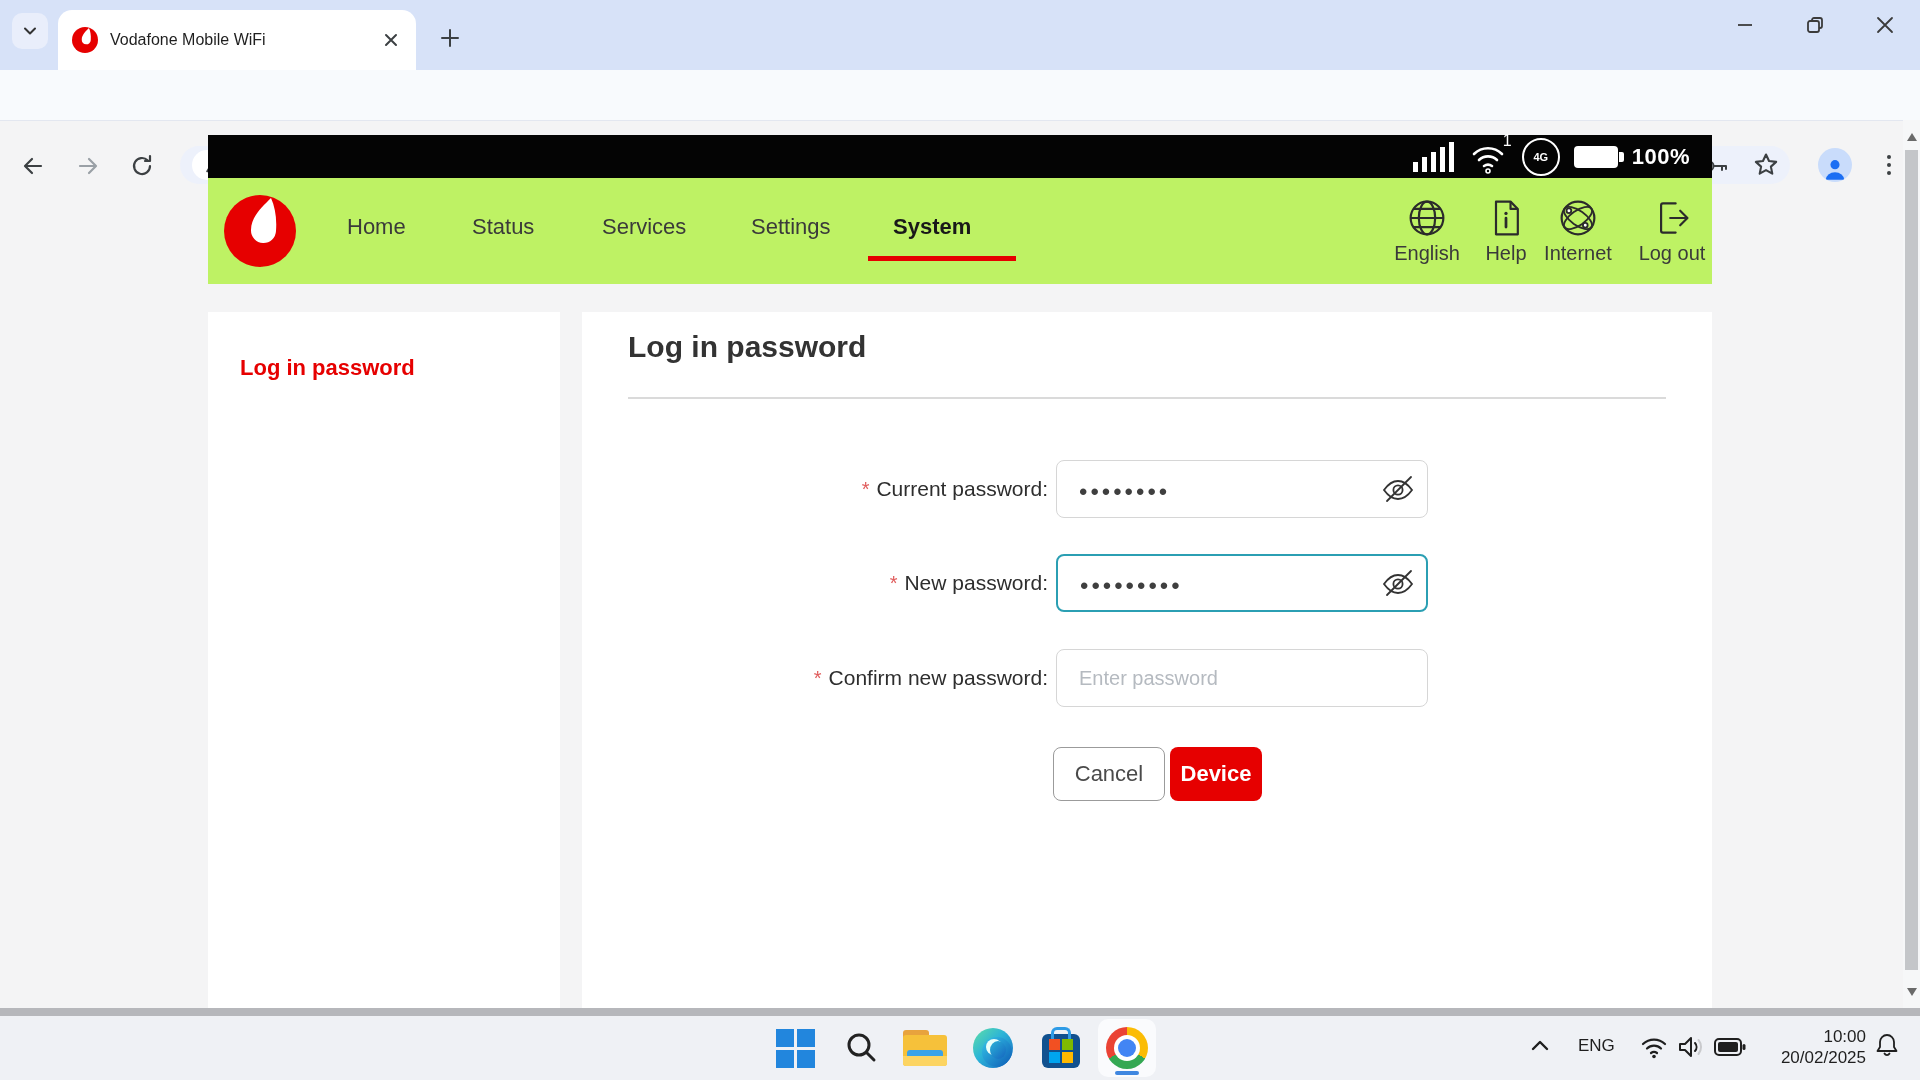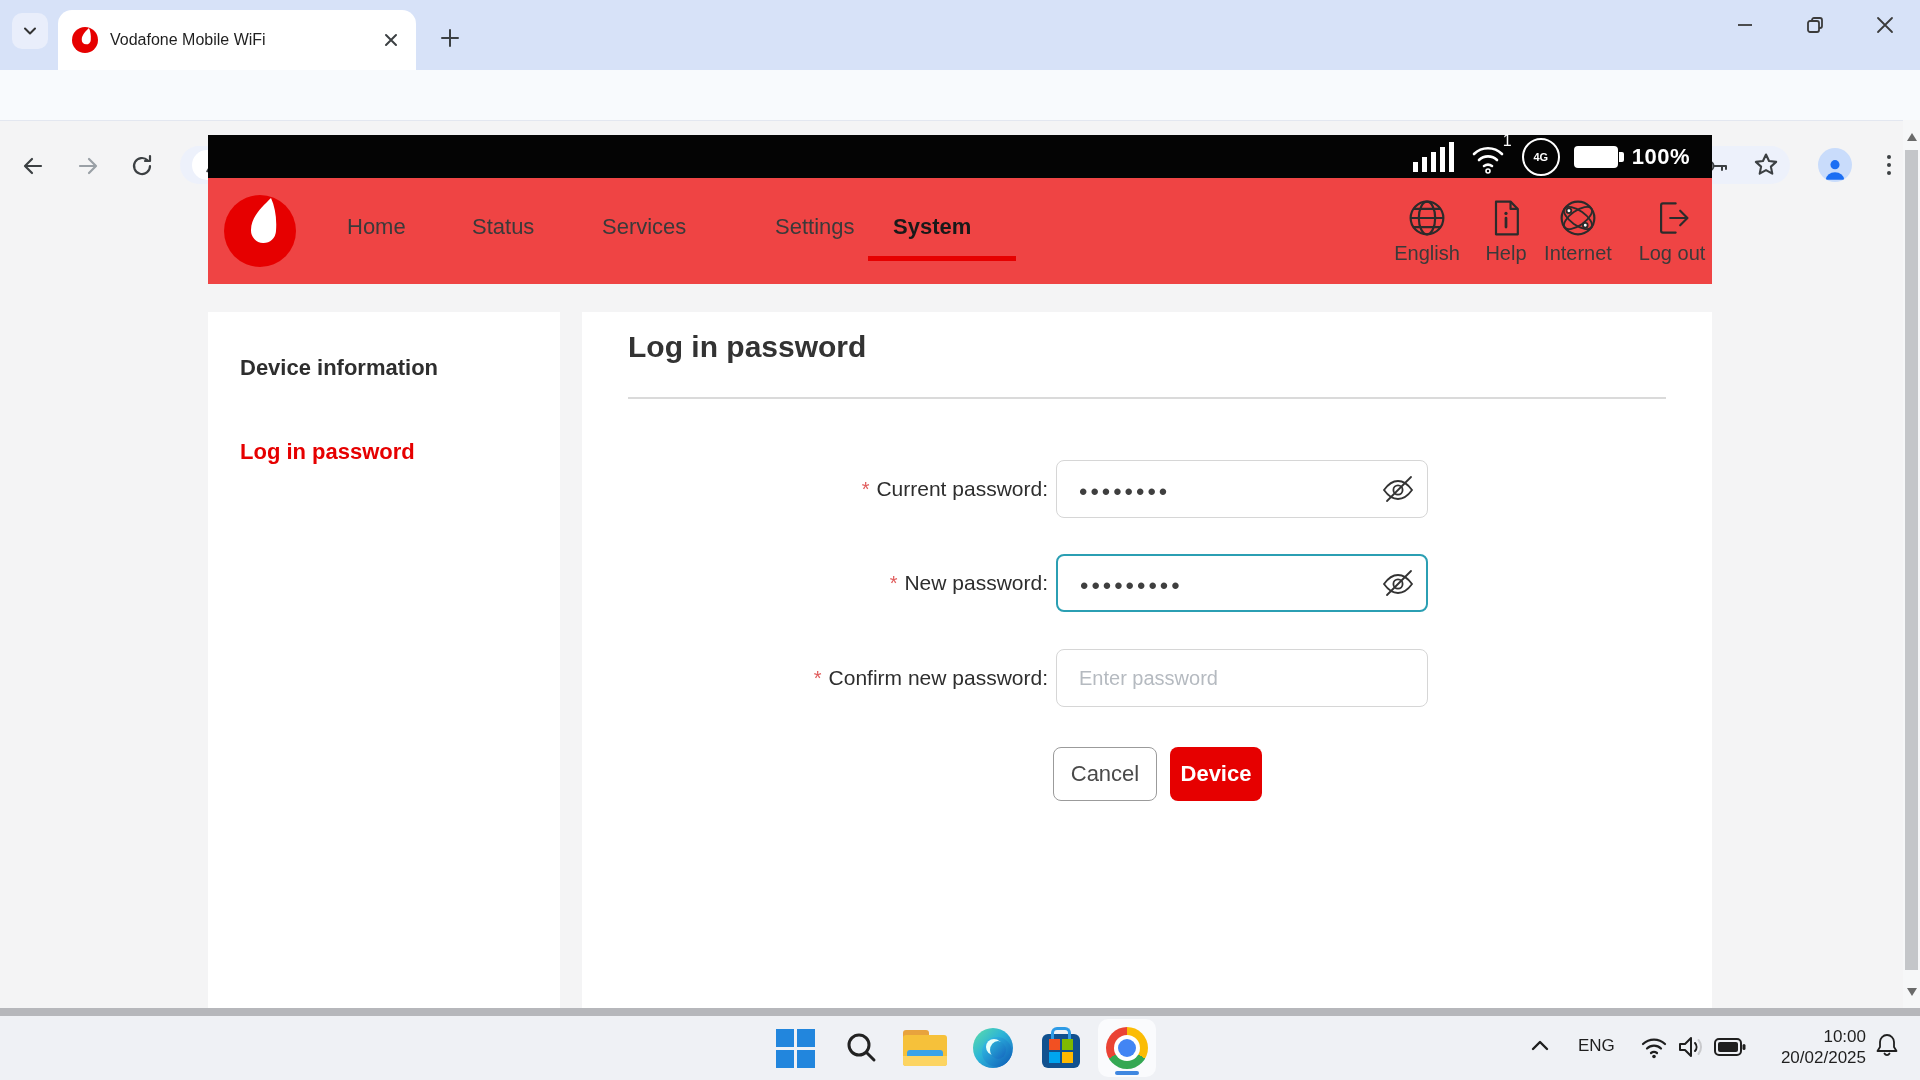--- a/index.html
+++ b/index.html
@@ -50,21 +50,21 @@
   .sigbars i{width:5px;background:#fff;display:block;}
   #wifi-wrap{position:relative;width:40px;height:34px;}
   #wifi-sup{position:absolute;right:-4px;top:-8px;font-size:16px;color:#fff;}
   #badge-4g{width:34px;height:34px;border:2px solid #fff;border-radius:50%;display:flex;align-items:center;justify-content:center;
     font-size:11px;font-weight:bold;}
   #batt-body{width:44px;height:22px;background:#fff;border-radius:4px;position:relative;}
   #batt-body:after{content:"";position:absolute;right:-6px;top:6px;width:5px;height:10px;background:#fff;border-radius:0 2px 2px 0;}
   #batt-pct{font-size:22px;font-weight:bold;letter-spacing:.5px;}
 
   
-  #sitenav{left:208px;top:178px;width:1504px;height:106px;background:#ef4444;}
+  #sitenav{left:208px;top:178px;width:1504px;height:106px;background:#bef264;}
   #vf-logo{left:16px;top:17px;width:72px;height:72px;}
   .navlink{top:36px;font-size:22px;color:#3a3a3a;cursor:pointer;}
   .navlink.active{color:#191919;font-weight:bold;}
   #nav-underline{left:660px;top:78px;width:148px;height:5px;background:#e60000;}
   .util{top:20px;width:96px;display:flex;flex-direction:column;align-items:center;gap:4px;cursor:pointer;}
   .util svg{width:40px;height:40px;}
   .util span{font-size:20px;color:#3a3a3a;white-space:nowrap;}
 
   
   #sidebar-card{left:208px;top:312px;width:352px;height:696px;background:#fff;padding-top:14px;box-sizing:border-box;}
@@ -83,21 +83,21 @@
   .pw-input{width:100%;height:100%;box-sizing:border-box;border:1px solid #d6d6d6;border-radius:8px;background:#fff;
     padding:0 54px 0 22px;font-family:"Liberation Sans",sans-serif;outline:none;}
   .pw-input.dots{font-size:24px;letter-spacing:3px;color:#3f3f3f;padding-top:6px;}
   .pw-input.focused{border:2px solid #2b9fb3;}
   .pw-input.empty{font-size:20px;padding-right:22px;}
   .pw-input::placeholder{color:#b5bac0;}
   .eye-btn{position:absolute;right:12px;top:11px;width:36px;height:36px;display:flex;align-items:center;justify-content:center;cursor:pointer;background:none;border:none;padding:0;}
 
   #row-current{top:148px;} #row-new{top:242px;} #row-confirm{top:337px;}
   #btn-row{left:0;top:435px;width:1130px;height:54px;}
-  #cancel-btn{position:absolute;left:471px;top:0;width:104px;height:54px;background:#fff;border:1px solid #9b9b9b;border-radius:8px;
+  #cancel-btn{position:absolute;left:471px;top:0;width:112px;height:54px;background:#fff;border:1px solid #9b9b9b;border-radius:8px;
     font-size:22px;color:#4a4a4a;font-family:"Liberation Sans",sans-serif;cursor:pointer;}
   #apply-btn{position:absolute;left:588px;top:0;width:92px;height:54px;background:#e60000;border:none;border-radius:8px;
     font-size:22px;color:#fff;font-weight:bold;font-family:"Liberation Sans",sans-serif;cursor:pointer;}
 
   
   #page-bottom-line{left:0;top:1008px;width:1920px;height:8px;background:#b6b7bb;}
   #taskbar{left:0;top:1016px;width:1920px;height:64px;background:#eff1f5;}
   .tb-icon{top:1026px;width:44px;height:44px;display:flex;align-items:center;justify-content:center;cursor:pointer;}
   #tb-chrome-hl{left:1098px;top:1019px;width:58px;height:58px;background:#fafbfd;border-radius:10px;}
   #tb-chrome-underline{left:1115px;top:1071px;width:24px;height:4px;border-radius:2px;background:#3f87e0;}
@@ -250,21 +250,21 @@
   </div>
 
   <div id="sitenav" class="abs">
     <svg id="vf-logo" class="abs" viewBox="0 0 72 72">
       <circle cx="36" cy="36" r="36" fill="#e60000"></circle>
       <path d="M47 3 C38 12 27 22 27 35 a12.5 12.5 0 0 0 25 1 C53 23 51 12 47 3 Z" fill="#fff"></path>
     </svg>
     <span class="abs navlink" style="left:139px">Home</span>
     <span class="abs navlink" style="left:264px">Status</span>
     <span class="abs navlink" style="left:394px">Services</span>
-    <span class="abs navlink" style="left:567px">Settings</span>
+    <span class="abs navlink" style="left:543px">Settings</span>
     <span class="abs navlink active" style="left:685px">System</span>
     <div id="nav-underline" class="abs"></div>
 
     <div class="abs util" style="left:1171px">
       <svg viewBox="0 0 44 44">
           <circle cx="22" cy="22" r="18" fill="none" stroke="#2b2b2b" stroke-width="2.4"></circle>
           <ellipse cx="22" cy="22" rx="9" ry="18" fill="none" stroke="#2b2b2b" stroke-width="2.4"></ellipse>
           <path d="M4 22 H40 M7 12 H37 M7 32 H37" fill="none" stroke="#2b2b2b" stroke-width="2.4"></path>
         </svg>
       <span>English</span>
@@ -291,21 +291,20 @@
     <div class="abs util" style="left:1416px">
       <svg viewBox="0 0 44 44">
           <path d="M26 6 H12 a2 2 0 0 0 -2 2 V36 a2 2 0 0 0 2 2 H26" fill="none" stroke="#2b2b2b" stroke-width="2.4" stroke-linecap="round"></path>
           <path d="M20 22 H38 M31 14 L39 22 L31 30" fill="none" stroke="#2b2b2b" stroke-width="2.4" stroke-linecap="round" stroke-linejoin="round"></path>
         </svg>
       <span>Log out</span>
     </div>
   </div>
 
   <div id="sidebar-card" class="abs">
-    <div class="side-item">Device information</div>
     <div class="side-item active">Log in password</div>
   </div>
 
   <div id="main-card" class="abs">
     <div id="page-title" class="abs">Log in password</div>
     <div id="title-divider" class="abs"></div>
 
     <div id="row-current" class="abs form-row">
       <div class="row-label">
         <span class="req">*</span>

